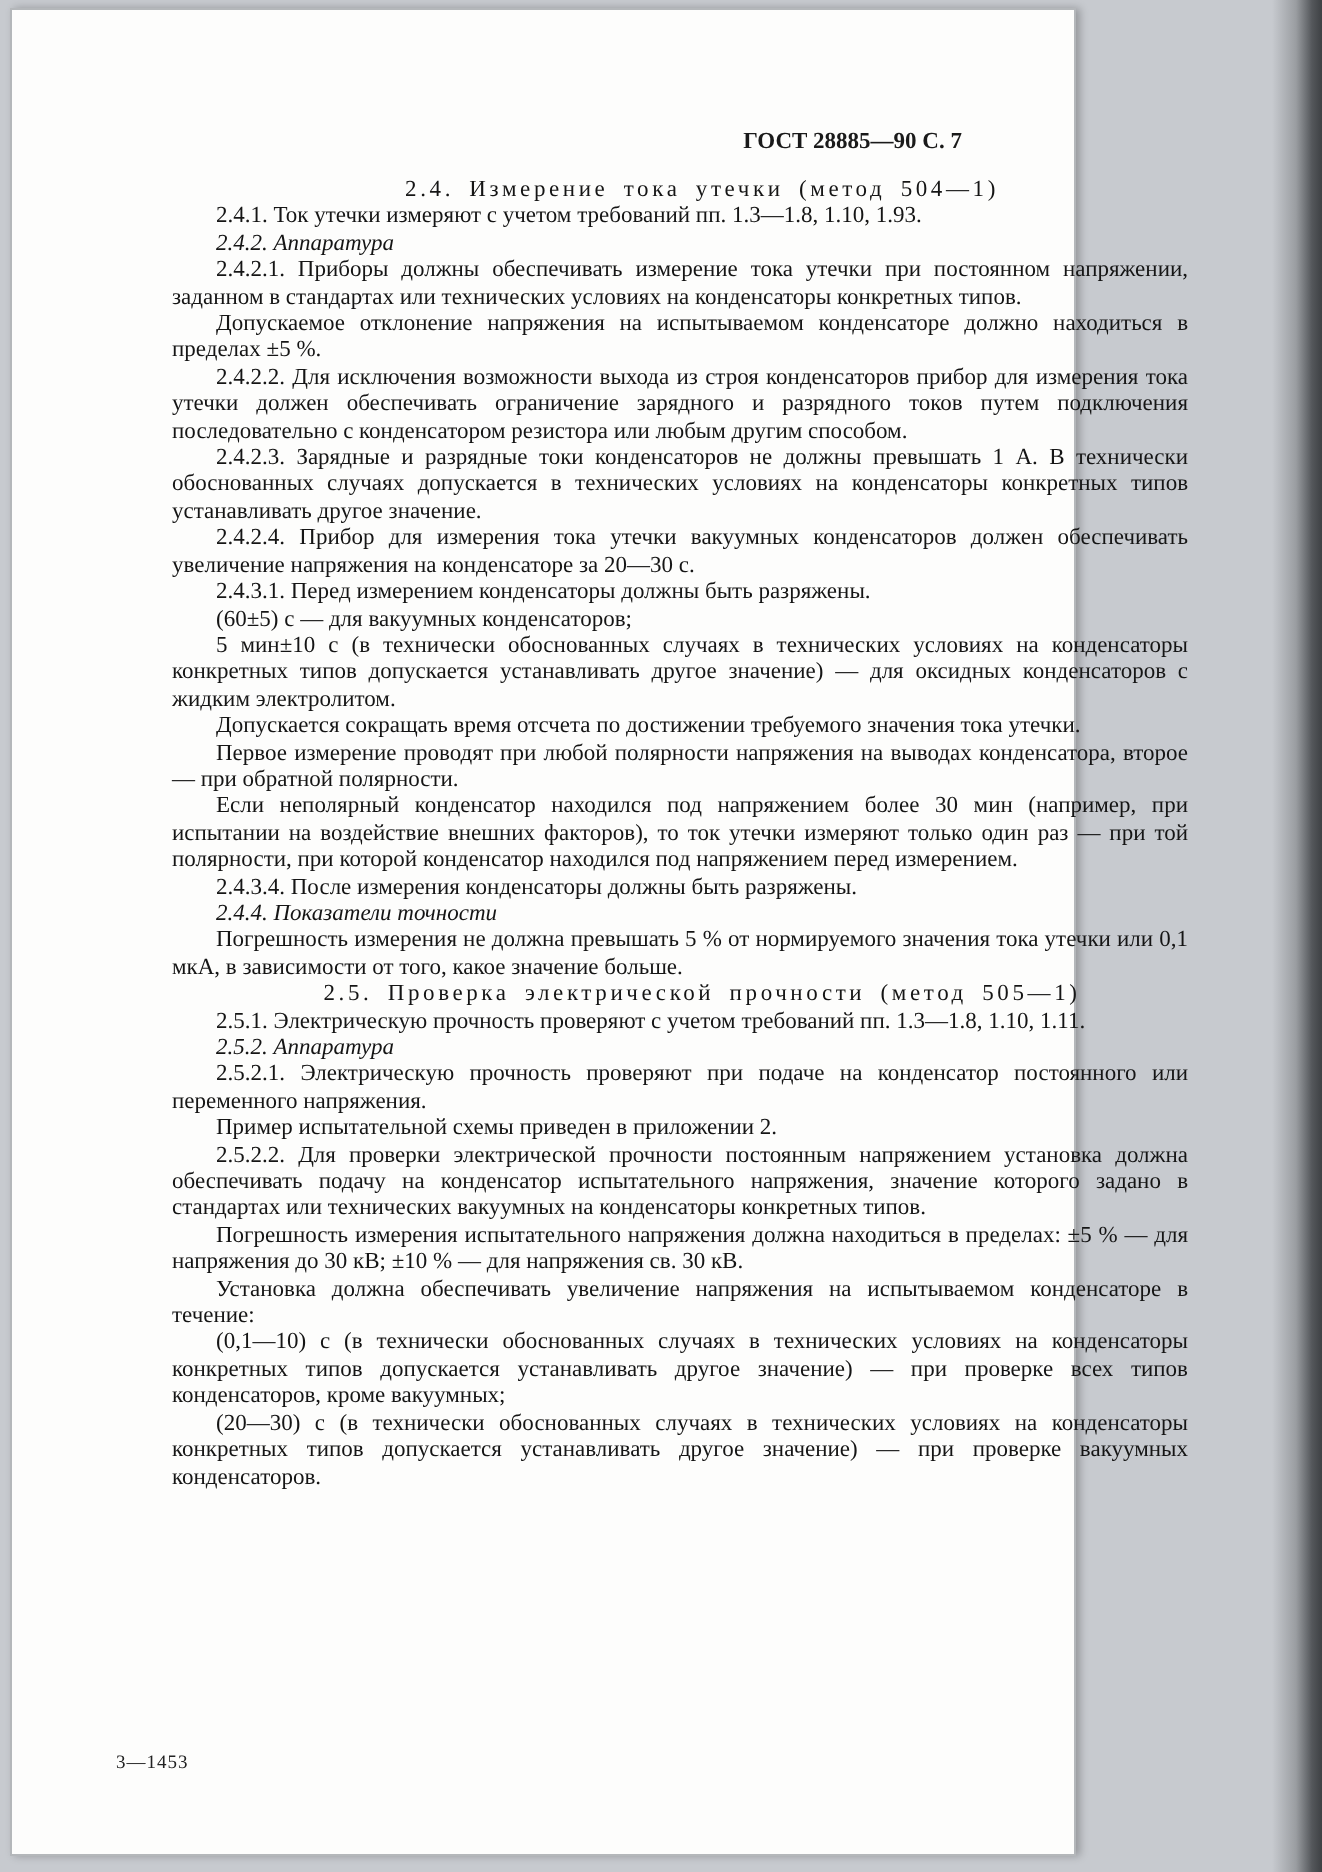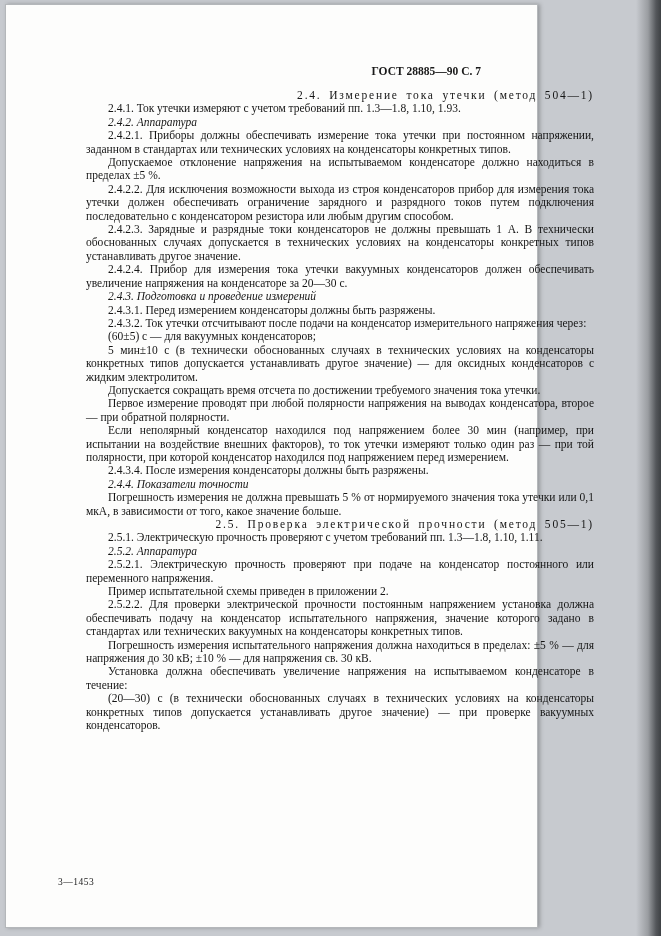--- a/index.html
+++ b/index.html
@@ -45,21 +45,21 @@
     line-height: 13.4px;
   }
   .p {
     margin: 0;
     text-align: justify;
     text-indent: 22px;
   }
   .p.spaced {
     letter-spacing: 1.8px;
     word-spacing: 3px;
-    text-align: right;
+    text-align: center;
   }
   .p.italic {
     font-style: italic;
   }
   .footer {
     position: absolute;
     left: 52px;
     bottom: 40px;
     font-size: 9.5px;
     color: #222;
@@ -75,37 +75,36 @@
   </div>
   <div class="content">
       <p class="p spaced">2.4. Измерение тока утечки (метод 504—1)</p>
       <p class="p">2.4.1. Ток утечки измеряют с учетом требований пп. 1.3—1.8, 1.10, 1.93.</p>
       <p class="p italic">2.4.2. Аппаратура</p>
       <p class="p">2.4.2.1. Приборы должны обеспечивать измерение тока утечки при постоянном напряжении, заданном в стандартах или технических условиях на конденсаторы конкретных типов.</p>
       <p class="p">Допускаемое отклонение напряжения на испытываемом конденсаторе должно находиться в пределах ±5 %.</p>
       <p class="p">2.4.2.2. Для исключения возможности выхода из строя конденсаторов прибор для измерения тока утечки должен обеспечивать ограничение зарядного и разрядного токов путем подключения последовательно с конденсатором резистора или любым другим способом.</p>
       <p class="p">2.4.2.3. Зарядные и разрядные токи конденсаторов не должны превышать 1 А. В технически обоснованных случаях допускается в технических условиях на конденсаторы конкретных типов устанавливать другое значение.</p>
       <p class="p">2.4.2.4. Прибор для измерения тока утечки вакуумных конденсаторов должен обеспечивать увеличение напряжения на конденсаторе за 20—30 с.</p>
-      <p class="p italic">2.4.3. Подготовка и проведение измерений</p>
       <p class="p">2.4.3.1. Перед измерением конденсаторы должны быть разряжены.</p>
-      <p class="p">2.4.3.2. Ток утечки отсчитывают после подачи на конденсатор измерительного напряжения через:</p>
       <p class="p">(60±5) с — для вакуумных конденсаторов;</p>
       <p class="p">5 мин±10 с (в технически обоснованных случаях в технических условиях на конденсаторы конкретных типов допускается устанавливать другое значение) — для оксидных конденсаторов с жидким электролитом.</p>
       <p class="p">Допускается сокращать время отсчета по достижении требуемого значения тока утечки.</p>
       <p class="p">Первое измерение проводят при любой полярности напряжения на выводах конденсатора, второе — при обратной полярности.</p>
       <p class="p">Если неполярный конденсатор находился под напряжением более 30 мин (например, при испытании на воздействие внешних факторов), то ток утечки измеряют только один раз — при той полярности, при которой конденсатор находился под напряжением перед измерением.</p>
       <p class="p">2.4.3.4. После измерения конденсаторы должны быть разряжены.</p>
       <p class="p italic">2.4.4. Показатели точности</p>
       <p class="p">Погрешность измерения не должна превышать 5 % от нормируемого значения тока утечки или 0,1 мкА, в зависимости от того, какое значение больше.</p>
       <p class="p spaced">2.5. Проверка электрической прочности (метод 505—1)</p>
       <p class="p">2.5.1. Электрическую прочность проверяют с учетом требований пп. 1.3—1.8, 1.10, 1.11.</p>
       <p class="p italic">2.5.2. Аппаратура</p>
       <p class="p">2.5.2.1. Электрическую прочность проверяют при подаче на конденсатор постоянного или переменного напряжения.</p>
       <p class="p">Пример испытательной схемы приведен в приложении 2.</p>
       <p class="p">2.5.2.2. Для проверки электрической прочности постоянным напряжением установка должна обеспечивать подачу на конденсатор испытательного напряжения, значение которого задано в стандартах или технических вакуумных на конденсаторы конкретных типов.</p>
       <p class="p">Погрешность  измерения  испытательного  напряжения  должна  находиться  в  пределах: ±5 % — для напряжения до 30 кВ; ±10 % — для напряжения св. 30 кВ.</p>
       <p class="p">Установка должна обеспечивать увеличение напряжения на испытываемом конденсаторе в течение:</p>
+      <p class="p">(0,1—10) с (в технически обоснованных случаях в технических условиях на конденсаторы конкретных типов допускается устанавливать другое значение) — при проверке всех типов конденсаторов, кроме вакуумных;</p>
       <p class="p">(20—30) с (в технически обоснованных случаях в технических условиях на конденсаторы конкретных типов допускается устанавливать другое значение) — при проверке вакуумных конденсаторов.</p>
     </div>
   <div class="footer">
     <span>3—1453</span>
   </div>
 </div>
 
 </body></html>

